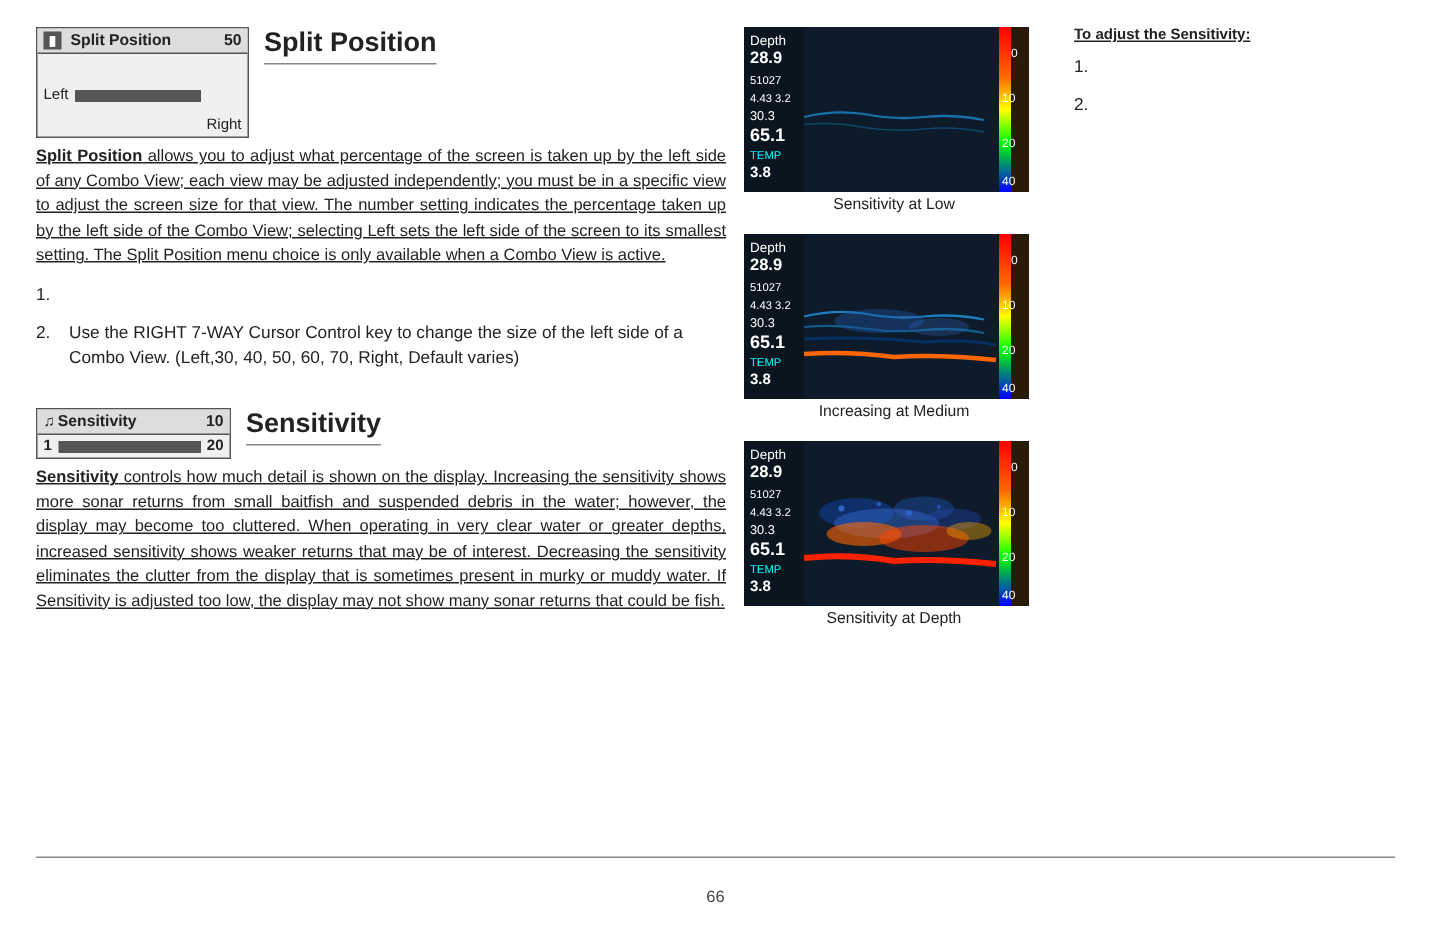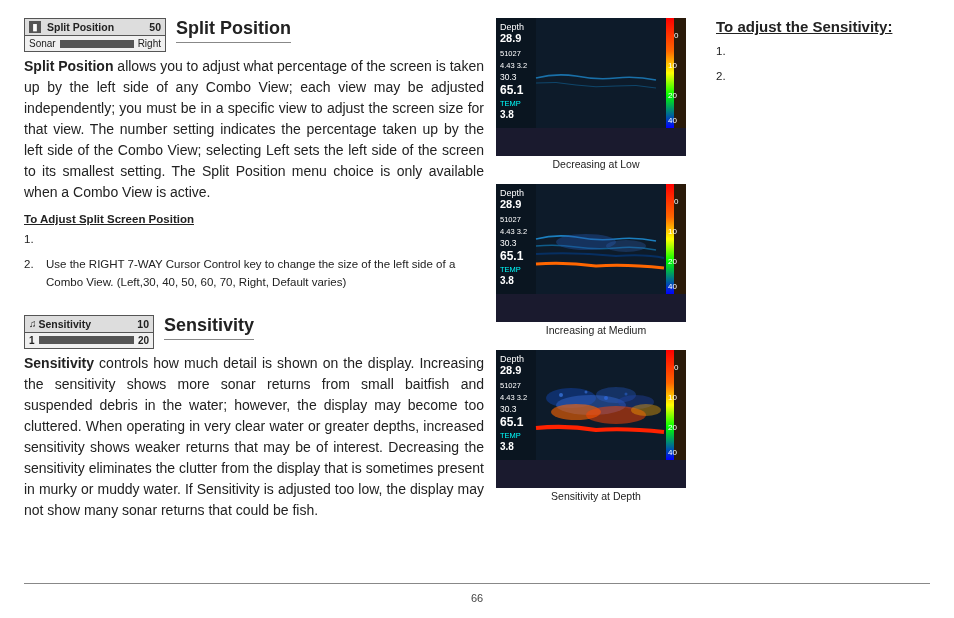--- a/index.html
+++ b/index.html
@@ -98,36 +98,38 @@
     }
     .menu-slider-bar {
       flex: 1;
       height: 8px;
       background: #555;
       position: relative;
     }
     .menu-right-label {
       font-size: 10px;
       font-weight: normal;
+      margin-top: 40px;
     }
 
     .section-title {
       font-size: 18px;
       font-weight: bold;
       font-family: Arial, sans-serif;
       color: #222;
       border-bottom: 1px solid #888;
       padding-bottom: 3px;
       margin-bottom: 6px;
     }
     .section-body {
-      font-size: 14px;
+      font-size: 11px;
       line-height: 1.5;
       text-align: justify;
       margin-bottom: 10px;
+      text-decoration: underline;
     }
     .bold-text {
       font-weight: bold;
     }
 
     .subsection-header {
       font-size: 11.5px;
       font-weight: bold;
       text-decoration: underline;
       margin-bottom: 6px;
@@ -196,45 +198,45 @@
     .sens-right-label {
       font-size: 10px;
     }
     .sens-left-label {
       font-size: 10px;
     }
 
     
     .sonar-image {
       width: 190px;
-      height: 138px;
+      height: 110px;
       background: #1a1a2e;
       position: relative;
       overflow: hidden;
     }
     .sonar-label {
       font-size: 10.5px;
       text-align: center;
       margin-top: 2px;
       margin-bottom: 6px;
       color: #222;
     }
 
     
     .far-right-title {
-      font-size: 15px;
+      font-size: 10px;
       font-weight: bold;
       text-decoration: underline;
       margin-bottom: 8px;
     }
 
     .footer-line {
       border-top: 1px solid #888;
       margin-top: auto;
-      padding-top: 8px;
+      padding-top: 20px;
       text-align: center;
       font-size: 11px;
       color: #444;
     }
 
     .sensitivity-section {
       margin-top: 16px;
     }
     .sensitivity-section-header {
       display: flex;
@@ -254,36 +256,35 @@
       <div>
         <div class="section-header">
 
           <div class="menu-widget">
             <div class="menu-widget-top">
               <span class="menu-icon">▮</span>
               <span class="menu-title">Split Position</span>
               <span class="menu-value">50</span>
             </div>
             <div class="menu-widget-bottom">
-              <span class="menu-left-label">Sonar</span>
+              <span class="menu-left-label">Left</span>
               <div class="menu-slider-bar"></div>
               <span class="menu-right-label">Right</span>
             </div>
           </div>
 
           <div>
             <div class="section-title">Split Position</div>
           </div>
         </div>
 
         <div class="section-body">
           <span class="bold-text">Split Position</span><span> allows you to adjust what percentage of the screen is taken up by the left side of any Combo View; each view may be adjusted independently; you must be in a specific view to adjust the screen size for that view. The number setting indicates the percentage taken up by the left side of the Combo View; selecting Left sets the left side of the screen to its smallest setting. The Split Position menu choice is only available when a Combo View is active.</span>
         </div>
 
-        <div class="subsection-header">To Adjust Split Screen Position</div>
 
         <ol class="numbered-list">
           <li>
             <span class="list-num">1.</span>
           </li>
           <li>
             <span class="list-num">2.</span>
             <span>Use the RIGHT 7-WAY Cursor Control key to change the size of the left side of a Combo View. (Left,30, 40, 50, 60, 70, Right, Default varies)</span>
           </li>
         </ol>
@@ -363,21 +364,21 @@
 
             <path d="M40,60 Q60,55 80,58 Q100,62 120,60 Q140,58 160,62" stroke="#22aaff" fill="none" stroke-width="1.5" opacity="0.6"></path>
             <path d="M40,65 Q60,63 80,67 Q100,70 120,68 Q140,66 160,70" stroke="#1188cc" fill="none" stroke-width="1" opacity="0.4"></path>
 
             <text x="178" y="20" font-size="8" fill="white" font-family="Arial">0</text>
             <text x="172" y="50" font-size="8" fill="white" font-family="Arial">10</text>
             <text x="172" y="80" font-size="8" fill="white" font-family="Arial">20</text>
             <text x="172" y="105" font-size="8" fill="white" font-family="Arial">40</text>
           </svg>
         </div>
-        <div class="sonar-label">Decreasing at Low</div>
+        <div class="sonar-label">Sensitivity at Low</div>
       </div>
 
       <div>
         <div class="sonar-image">
           <svg width="190" height="110" viewBox="0 0 190 110">
             <rect width="190" height="110" fill="#0d1b2a"></rect>
             <rect x="170" y="0" width="8" height="110" fill="url(#grad2)"></rect>
             <rect x="178" y="0" width="12" height="110" fill="#2a1a0a"></rect>
             <rect x="0" y="0" width="40" height="110" fill="#0a1520"></rect>
             <text x="4" y="12" font-size="9" fill="white" font-family="Arial">Depth</text>

